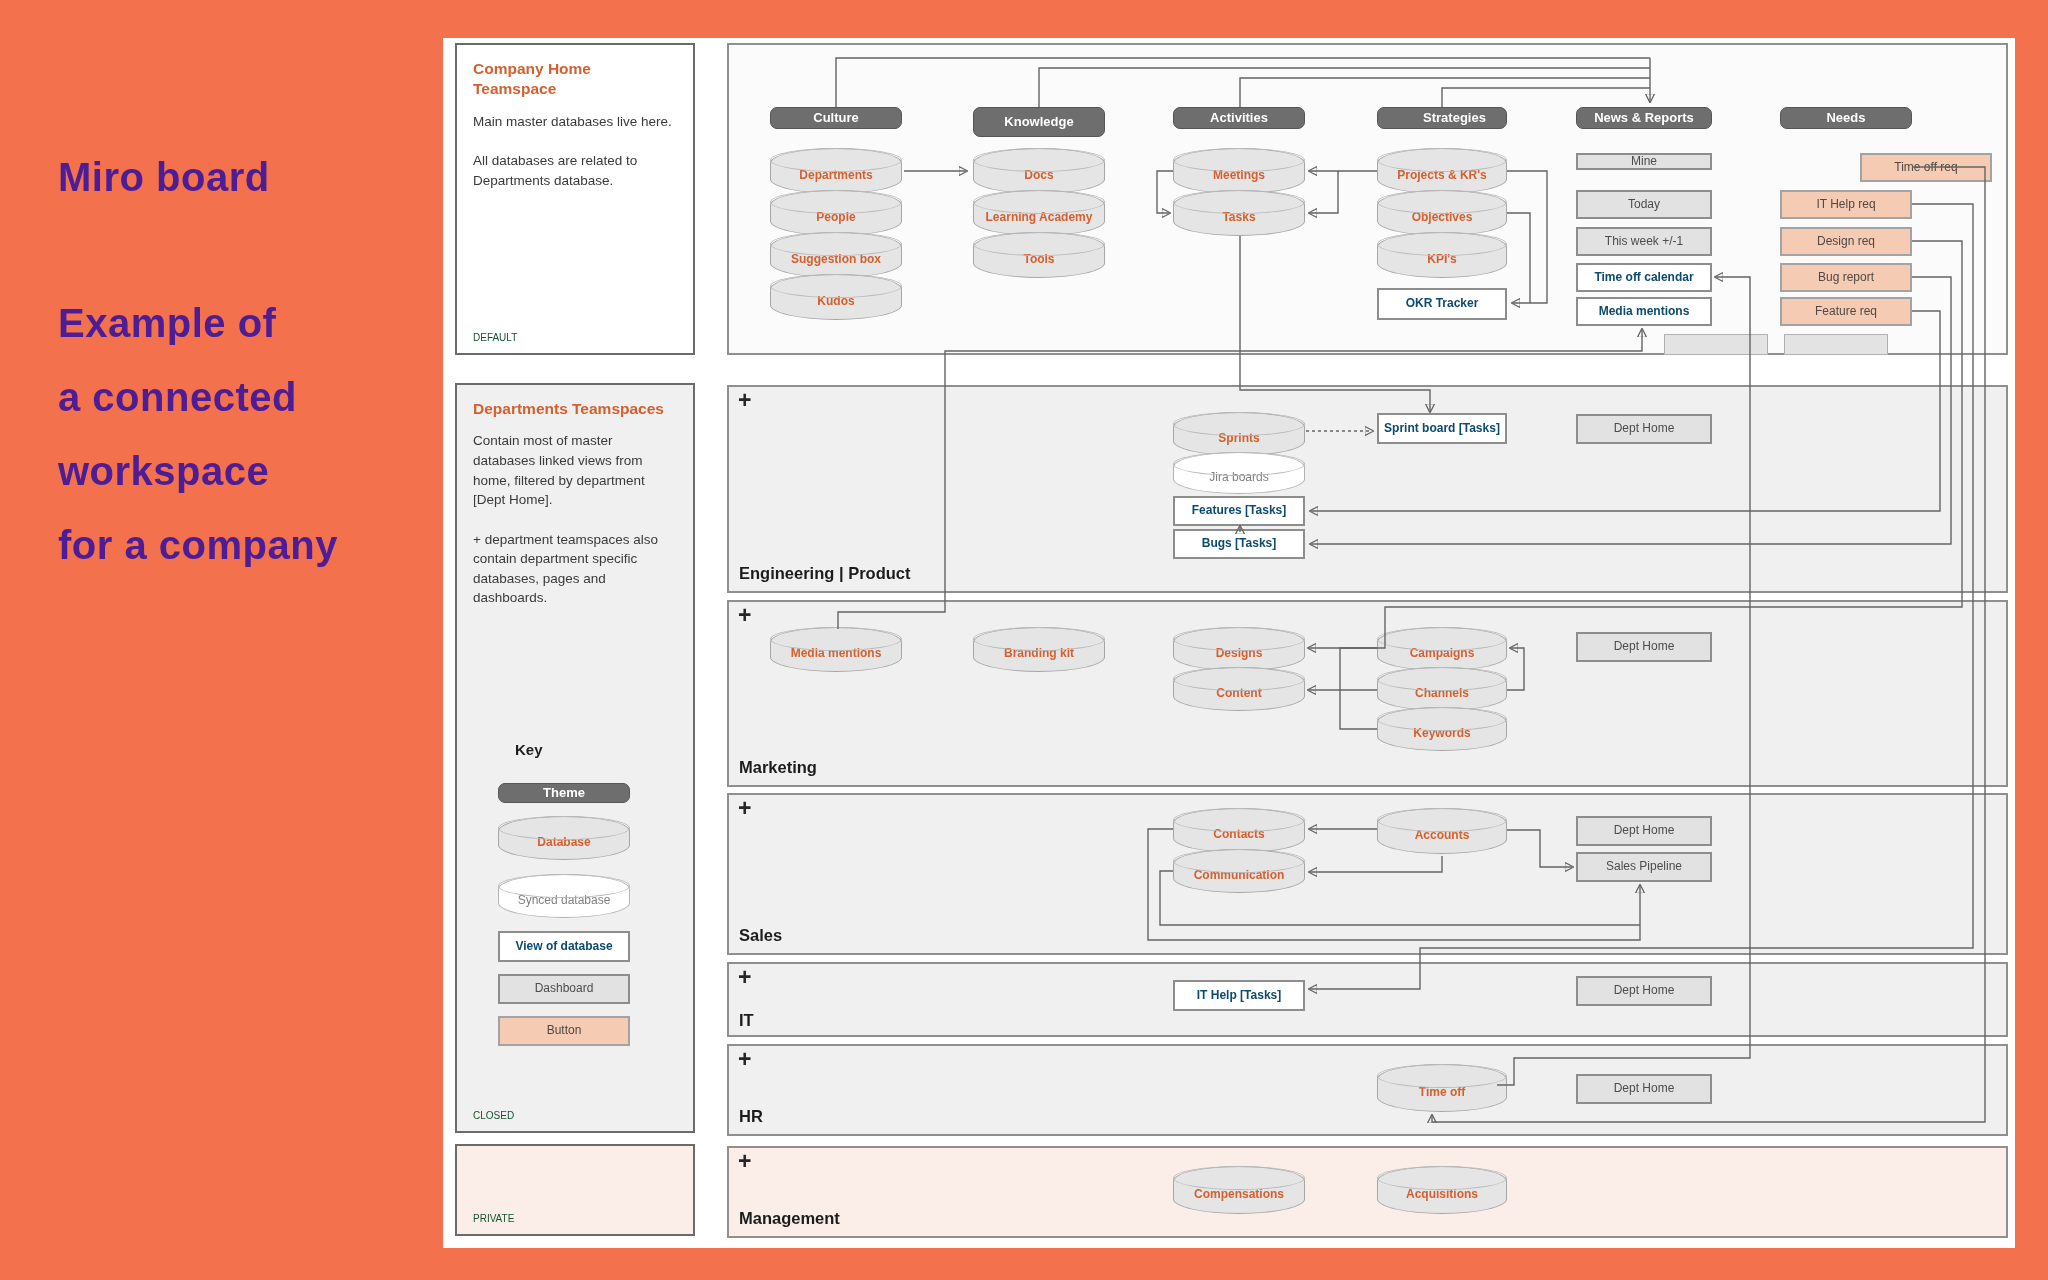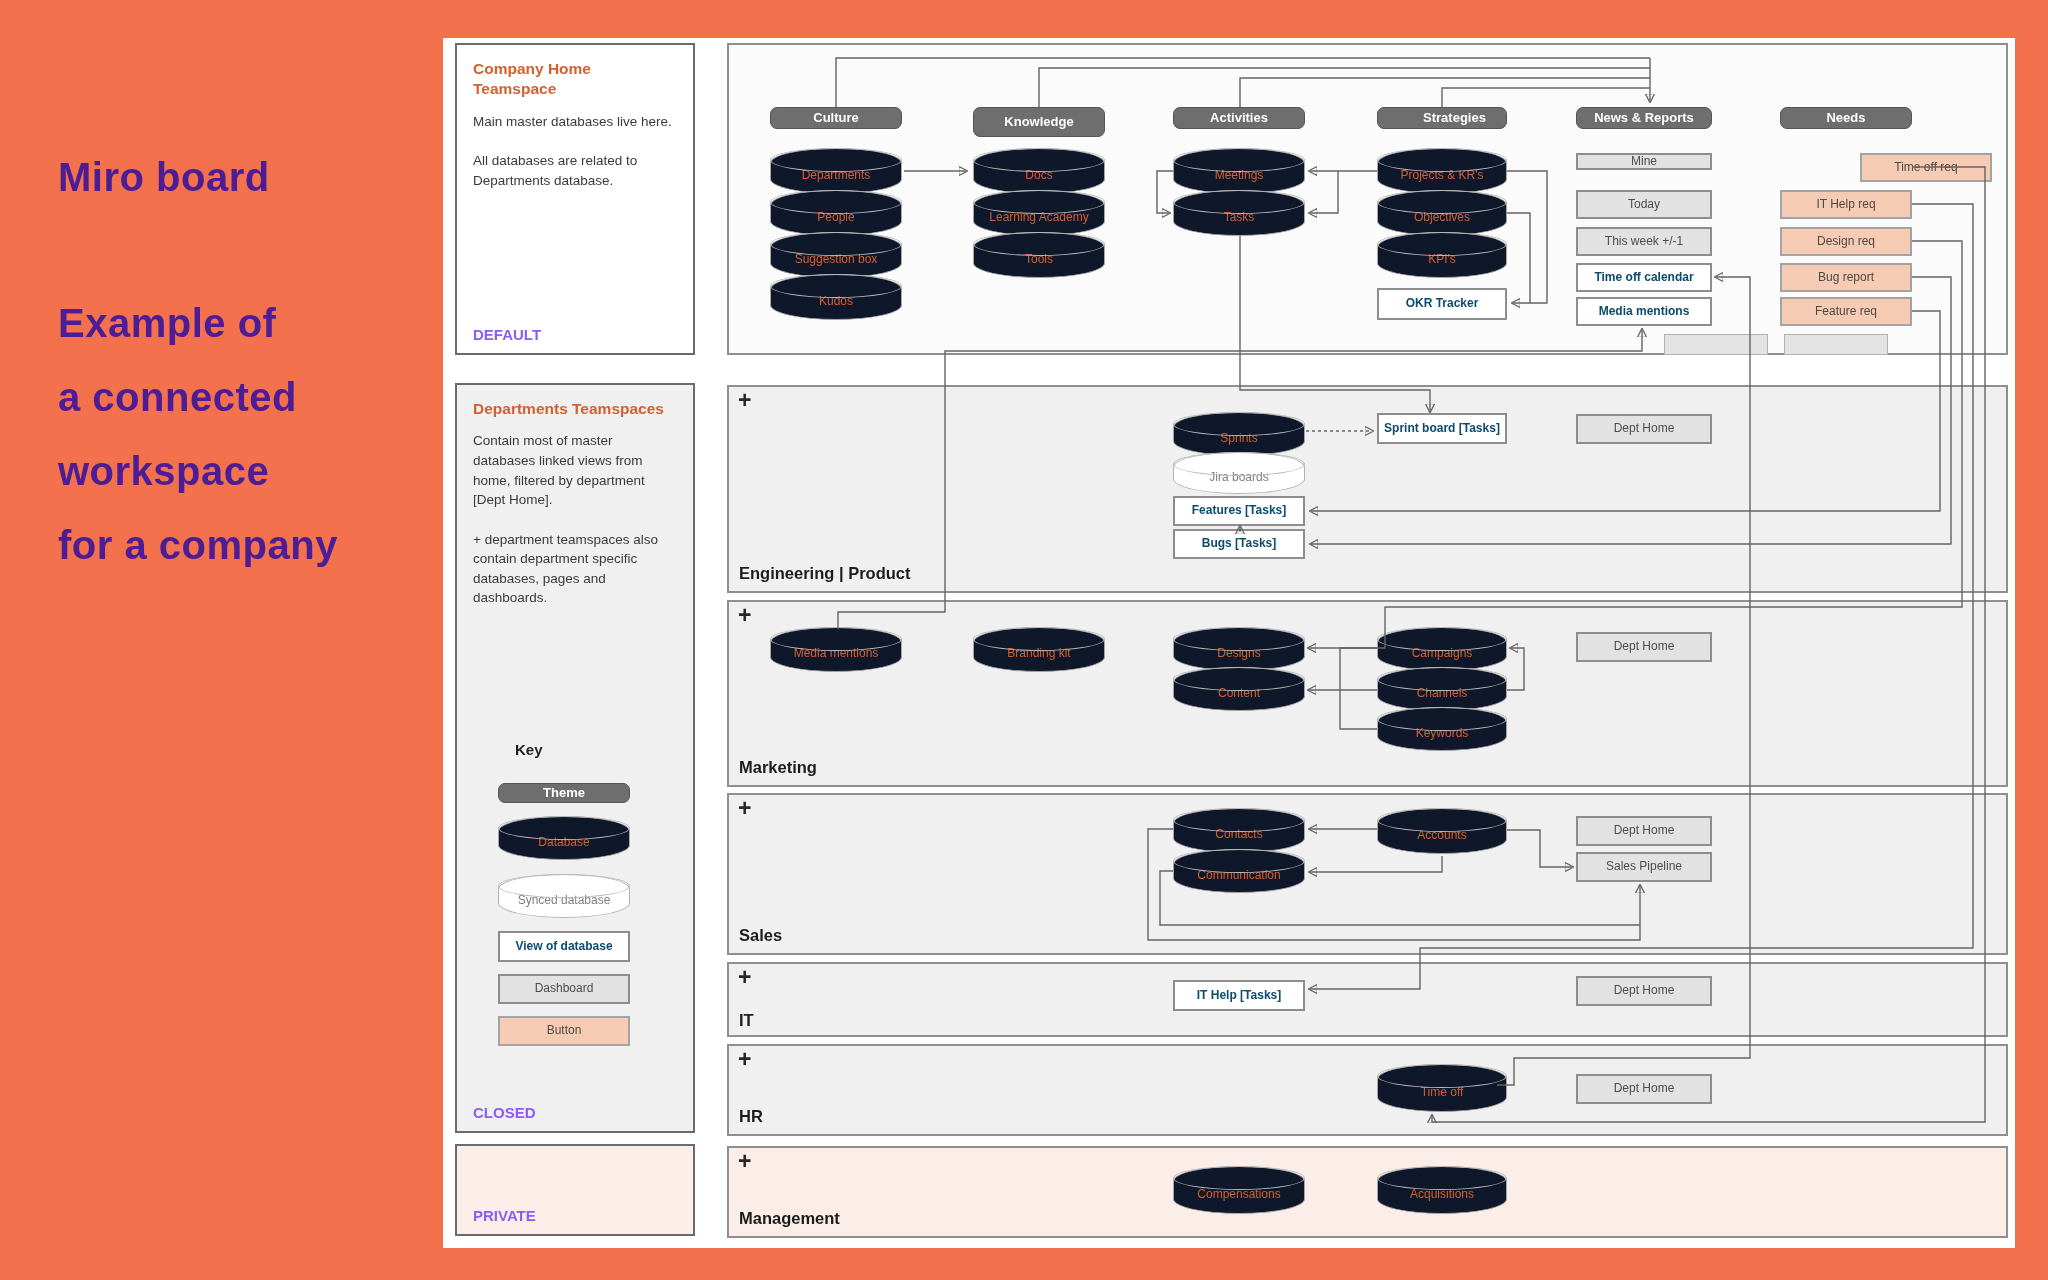--- a/index.html
+++ b/index.html
@@ -9,33 +9,33 @@
     font-family:"Liberation Sans", sans-serif;
   }
   #board { position:absolute; inset:0; }
   .abs { position:absolute; box-sizing:border-box; }
   .canvas { background:#ffffff; }
   .side-title { position:absolute; left:58px; color:#4c1d95; font-weight:bold;
     font-size:40px; line-height:74px; letter-spacing:.5px; }
   .panel { position:absolute; box-sizing:border-box; border:2px solid #6b6b6b; padding:14px 16px; }
   .panel-title { color:#d4602f; font-weight:bold; font-size:15.5px; line-height:1.32; margin:0 0 12px 0; }
   .panel p { font-size:13.5px; line-height:1.45; color:#3a3a3a; margin:0 0 20px 0; }
-  .panel-footer { position:absolute; left:16px; bottom:10px; font-weight:bold; font-size:15px; color:#8b5cf6; }
+  .panel-footer { position:absolute; left:16px; bottom:10px; font-weight:normal; font-size:10px; color:#14532d; }
   .key-title { position:absolute; font-weight:bold; font-size:15px; color:#1f1f1f; }
   .rowbox { position:absolute; box-sizing:border-box; border:2px solid #8f8f8f; background:#f0f0f0; }
   .topbox { background:#fbfbfb; }
   .pinkbox { background:#fbeee8; }
   .plus { position:absolute; left:9px; top:0px; font-size:23px; font-weight:bold; color:#262626; }
   .rowlabel { position:absolute; left:10px; bottom:8px; font-size:16.5px; font-weight:bold; color:#1c1c1c; }
   .shape { position:absolute; box-sizing:border-box; display:flex; align-items:center;
     justify-content:center; text-align:center; font-size:12px; line-height:1.1; }
   .pill { background:#6e6e6e; border:1px solid #565656; border-radius:7px; color:#ffffff;
     font-weight:bold; font-size:13px; }
-  .cyl { background:#0f172a; border:1px solid #a6a6a6; border-radius:50% / 15px;
-    color:#d4602f; font-weight:normal; padding-top:9px; }
+  .cyl { background:#e5e5e5; border:1px solid #a6a6a6; border-radius:50% / 15px;
+    color:#d4602f; font-weight:bold; padding-top:9px; }
   .cyl::before { content:""; position:absolute; top:-1px; left:-1px; right:-1px; height:22px;
     border:1px solid #b9b9b9; border-radius:50%; pointer-events:none; }
   .cyl.white { background:#ffffff; border-color:#b3b3b3; color:#7e7e7e; font-weight:normal; }
   .view { background:#ffffff; border:2px solid #8d8d8d; color:#0c4a6e; font-weight:bold; }
   .dash { background:#e2e2e2; border:2px solid #8d8d8d; color:#4c4c4c; }
   .btn  { background:#f5cbb4; border:2px solid #a3a3a3; color:#504843; }
   .crop-box { background:#e3e3e3; border:1px solid #b0b0b0; }
   svg.wires { position:absolute; inset:0; pointer-events:none; }
   svg.wires path { fill:none; stroke:#646464; stroke-width:1.4; }
 </style>

